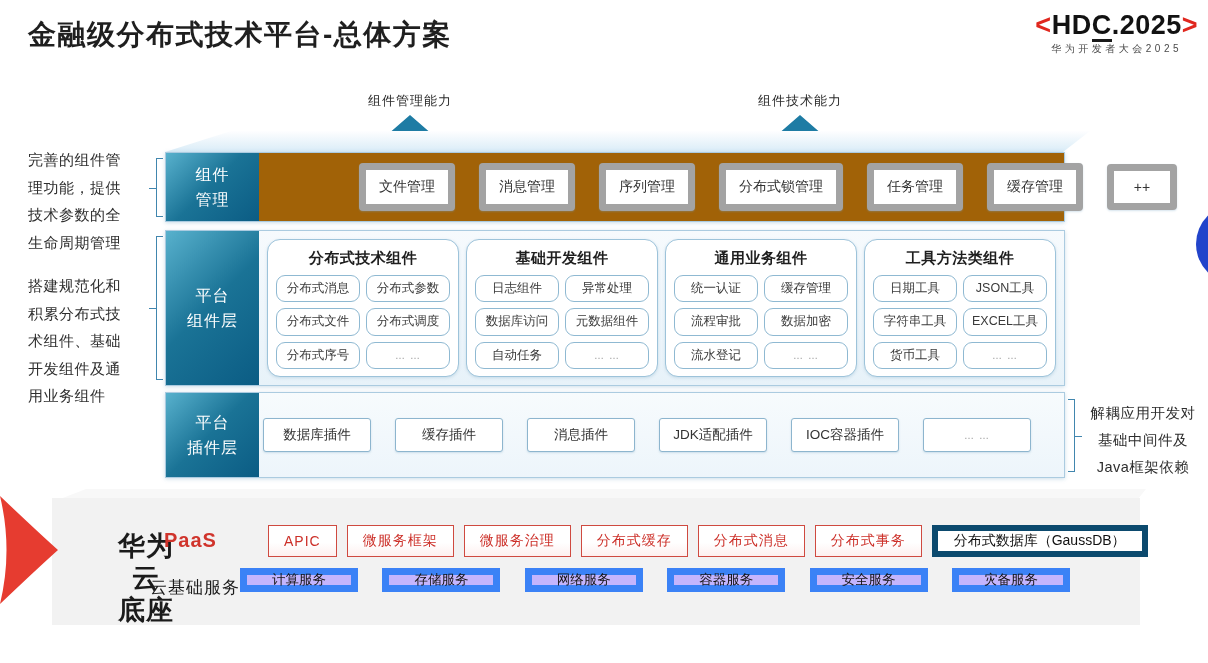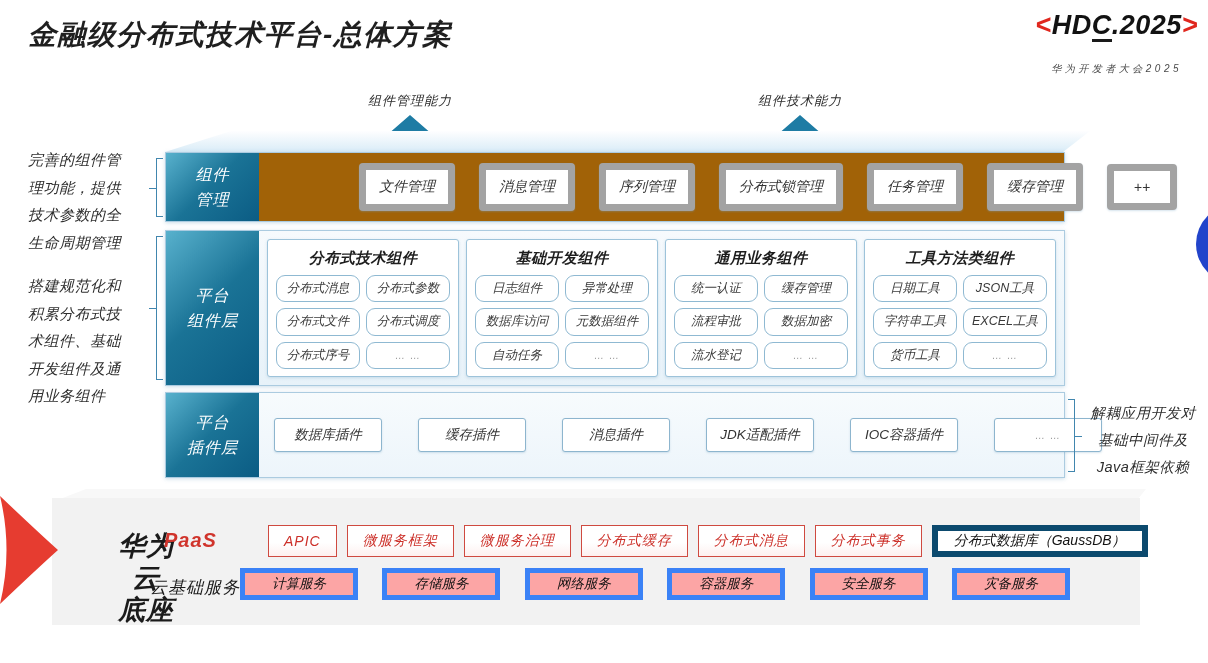--- a/index.html
+++ b/index.html
@@ -1,26 +1,26 @@
 <!DOCTYPE html>
 <html><head>
 <meta charset="utf-8">
 <style>
   * { margin:0; padding:0; box-sizing:border-box; }
   html,body { background:#fff; }
   body { font-family:"Liberation Sans","DejaVu Sans",sans-serif; }
-  .stage { position:relative; width:1208px; height:663px; background:#fff; overflow:hidden;font-style:italic; }
+  .stage { position:relative; width:1208px; height:663px; background:#fff; overflow:hidden; }
 
   
   .title { position:absolute; left:28px; top:16px; font-size:28px; font-weight:800; color:#1f1f1f; letter-spacing:1.5px; }
   .logo { position:absolute; right:10px; top:10px; text-align:center; }
   .logo-main { font-size:27px; font-weight:800; color:#121212; letter-spacing:0.5px; }
   .logo-main .lb { color:#e0271e; }
   .logo-main .uc { display:inline-block; border-bottom:3px solid #1a1a1a; line-height:1.0; }
-  .logo-sub { margin-top:20px; font-size:10px; letter-spacing:3.5px; color:#4a4a4a; font-weight:500; }
+  .logo-sub { margin-top:0; font-size:10px; letter-spacing:3.5px; color:#4a4a4a; font-weight:500; }
 
   
   .arrow-wrap { position:absolute; width:130px; text-align:center; }
   .aw1 { left:345px; top:92px; } .aw2 { left:735px; top:92px; }
   .arrow-label { font-size:13px; color:#2b2b2b; letter-spacing:1px; }
   .up-arrow { margin:5px auto 0; width:46px; height:40px; background:#1e7ca4;
     clip-path:polygon(50% 0, 100% 50%, 71% 50%, 71% 100%, 29% 100%, 29% 50%, 0 50%); }
 
   
   .topface { position:absolute; left:165px; top:131px; width:925px; height:21px;
@@ -36,29 +36,29 @@
   .rlabel { width:93px; flex:none; color:#fff; font-size:16px; line-height:25px; letter-spacing:1px;
     display:flex; flex-direction:column; align-items:center; justify-content:center;
     background:linear-gradient(135deg,#58b1cd 0%,#1a7396 48%,#0b5c84 100%); }
 
   .chip-row { flex:1; display:flex; align-items:center; gap:24px; padding-left:100px; }
   .chip { border:7px solid #a3a3a3; border-radius:4px; background:#fff; color:#333;
     font-size:14px; padding:8px 13px; min-width:70px; text-align:center;
     box-shadow:0 1px 2px rgba(120,165,195,.3); white-space:nowrap; }
 
   .groups { flex:1; display:flex; gap:7px; padding:8px; }
-  .group { flex:1; background:#fff; border:1px solid #9dc3da; border-radius:3px;
+  .group { flex:1; background:#fff; border:1px solid #9dc3da; border-radius:13px;
     box-shadow:0 1px 3px rgba(120,165,195,.3); padding:5px 8px 7px; display:flex; flex-direction:column; }
   .gtitle { text-align:center; font-weight:700; font-size:15px; color:#1e1e1e; padding:4px 0 7px; letter-spacing:0.5px; }
   .pills { display:grid; grid-template-columns:1fr 1fr; gap:6px; flex:1; }
   .pill { border:1px solid #8fb9d2; border-radius:9px; background:#fff; font-size:12.5px; color:#3a3a3a;
     min-height:27px; display:flex; align-items:center; justify-content:center; white-space:nowrap; }
   .pill.etc, .plug.etc { color:#9a9a9a; font-size:10px; letter-spacing:1px; }
 
-  .plug-row { flex:1; display:flex; align-items:center; gap:36px; padding-left:15px; }
+  .plug-row { flex:1; display:flex; align-items:center; gap:24px; padding-left:4px; }
   .plug { border:1px solid #8db5ce; border-radius:3px; background:#fff; width:108px; height:34px;
     display:flex; align-items:center; justify-content:center; font-size:13.5px; color:#333;
     box-shadow:0 1px 2px rgba(120,165,195,.3); }
 
   
   .note { position:absolute; font-size:15px; line-height:27.5px; color:#2e2e2e; letter-spacing:0.5px; }
   .note-l1 { left:28px; top:146px; width:102px; }
   .note-l2 { left:28px; top:272px; width:102px; }
   .note-r { left:1080px; top:400px; width:126px; text-align:center; line-height:27px; font-size:14.5px; }
   .brk { position:absolute; width:7px; }
@@ -79,21 +79,21 @@
     font-size:27px; font-weight:800; color:#1b1b1b; line-height:32px; letter-spacing:1px; }
   .paas-label { position:absolute; left:164px; top:529px; font-size:20px; font-weight:800; color:#d0342c; letter-spacing:1px; }
   .cloud-label { position:absolute; left:150px; top:570px; font-size:17px; color:#1b1b1b; letter-spacing:1px;margin-top:6px; }
   .paas-row { position:absolute; left:268px; top:525px; width:804px; display:flex; gap:10px; }
   .rbox { border:1px solid #cf4a40; color:#cc2f28; background:linear-gradient(180deg,#fff 55%,#fdf0ef);
     height:32px; padding:12px 15px; display:flex; align-items:center; justify-content:center;
     font-size:14px; letter-spacing:1px; white-space:nowrap; }
   .gbox { border:6px solid #0c4a6e; color:#111; background:#fff; height:32px; padding:0 16px;
     display:flex; align-items:center; justify-content:center; font-size:14px; white-space:nowrap; margin-left:auto; }
   .cloud-row { position:absolute; left:240px; top:568px; width:830px; display:flex; justify-content:space-between; }
-  .cbox { border:5px solid #3b82f6; color:#141414; background:#fca5a5; width:118px; height:32px;
+  .cbox { border:7px solid #3b82f6; color:#141414; background:#c4b5fd; width:118px; height:24px;
     display:flex; align-items:center; justify-content:center; font-size:13.5px; }
 
   .blue-circle { position:absolute; left:1196px; top:204px; width:80px; height:80px; border-radius:50%; background:#2244cb; }
 </style>
 </head>
 <body>
 
 <div class="stage">
 
   <div class="title">金融级分布式技术平台-总体方案</div>

